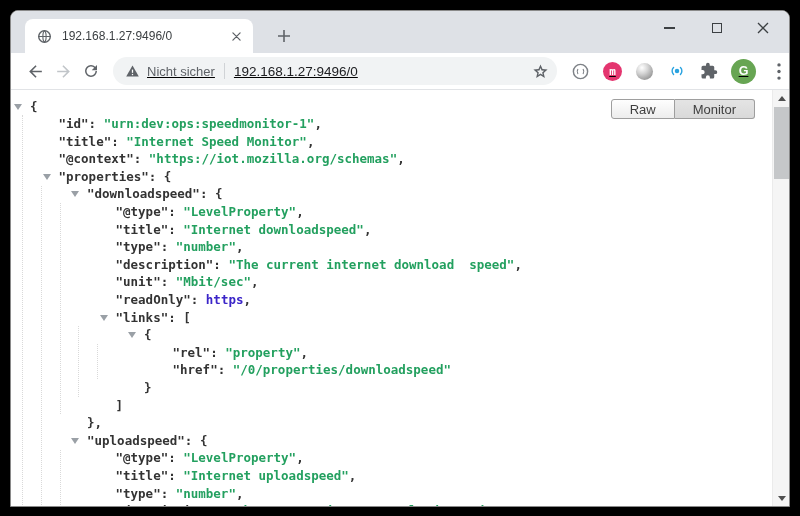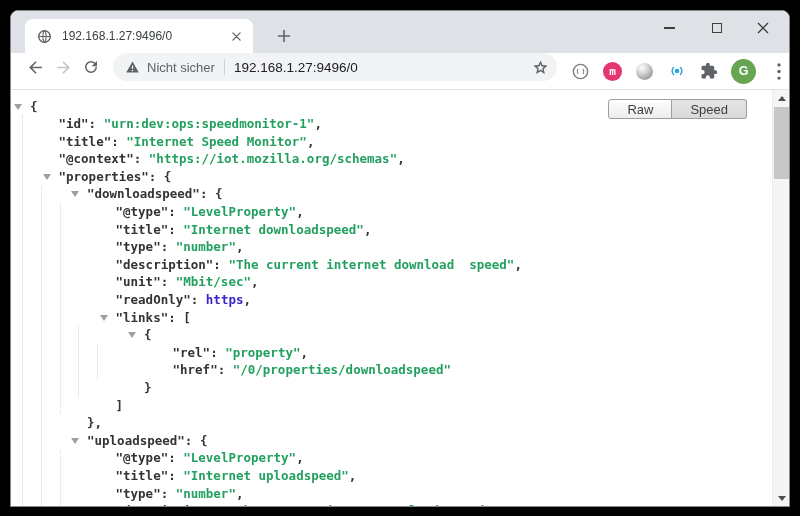--- a/index.html
+++ b/index.html
@@ -22,21 +22,21 @@
   .newtab { position:absolute; left:260px; top:12px; width:26px; height:26px;
             display:flex; align-items:center; justify-content:center; border-radius:50%; }
   .win-btn { position:absolute; top:6px; width:32px; height:22px;
              display:flex; align-items:center; justify-content:center; }
   .wb-min { left:642px; } .wb-max { left:690px; } .wb-close { left:736px; }
   .glyph-min { width:11px; height:1.5px; background:#3c4043; }
   .glyph-max { width:10px; height:10px; border:1.5px solid #3c4043; }
 
   
   .toolbar { height:37px; background:#fff; border-bottom:1px solid #e1e3e6;
-             display:flex; padding:0 24px 0 10px; flex:0 0 auto; }
+             display:flex; align-items:center; padding:0 24px 0 10px; flex:0 0 auto;text-decoration:underline; }
   .nav-btn { width:28px; height:28px; display:flex; align-items:center; justify-content:center;
              border-radius:50%; flex:0 0 auto; }
   .omnibox { height:28px; background:#f1f3f4; border-radius:14px; flex:0 0 auto;
              width:444px; margin-left:8px; display:flex; align-items:center;
              padding:0 8px 0 12px; }
   .sec-label { font-size:13px; color:#5f6368; margin-left:7px; white-space:nowrap; }
   .omni-divider { width:1px; height:16px; background:#d0d3d6; margin:0 9px; }
   .omni-url { font-size:13.5px; color:#202124; white-space:nowrap; flex:1; }
   .ext-row { display:flex; align-items:center; margin-left:14px; gap:13px; }
   .ext-slot { width:19px; height:19px; display:flex; align-items:center; justify-content:center; }
@@ -56,21 +56,21 @@
           font-family:"DejaVu Sans Mono","Liberation Mono", monospace;
           font-size:12.5px; font-weight:700; }
   .seg-k, .seg-p { color:var(--c-key); }
   .seg-s { color:var(--c-str); }
   .seg-b { color:var(--c-bool); }
   .arrow { position:absolute; top:6px; width:0; height:0;
            border-left:4.5px solid transparent; border-right:4.5px solid transparent;
            border-top:6px solid #9aa0a6; }
   .guide { position:absolute; width:0; border-left:1px dotted #d9d9d9; }
 
-  .view-toggle { position:absolute; top:9px; right:42px; display:flex; z-index:5; }
+  .view-toggle { position:absolute; top:9px; right:34px; display:flex; z-index:5; }
   .vt-btn { height:20px; padding:0 18px; font-size:13px; color:#3f3f3f;
             border:1px solid #9e9e9e; display:flex; align-items:center; }
   .vt-raw { border-radius:3px 0 0 3px; background:linear-gradient(#fefefe,#ededed); }
   .vt-parsed { border-radius:0 3px 3px 0; border-left:none;
                background:linear-gradient(#e4e4e4,#d9d9d9); }
 
   
   .scrollbar { position:absolute; right:0; top:0; bottom:0; width:17px;
                background:#f5f5f5; border-left:1px solid #ebebeb; }
   .sb-btn { position:absolute; left:0; width:17px; height:16px;
@@ -188,21 +188,21 @@
             <circle cx="2" cy="9" r="1.8"></circle>
             <circle cx="2" cy="16" r="1.8"></circle>
         </svg>
       </div>
     </div>
   </div>
 
   <div class="content">
     <div class="view-toggle">
       <div class="vt-btn vt-raw">Raw</div>
-      <div class="vt-btn vt-parsed">Speed</div>
+      <div class="vt-btn vt-parsed">Monitor</div>
     </div>
     <div class="json-pane">
       <div class="guides">
           <div class="guide" style="left: 86.2px; top: 253.9px; height: 35.2px;"></div>
           <div class="guide" style="left: 67.4px; top: 236.3px; height: 70.4px;"></div>
           <div class="guide" style="left: 48.6px; top: 113.1px; height: 211.2px;"></div>
           <div class="guide" style="left: 11px; top: 25.1px; height: 440px;"></div>
           <div class="guide" style="left: 29.8px; top: 95.5px; height: 369.6px;"></div>
           <div class="guide" style="left: 48.6px; top: 359.5px; height: 105.6px;"></div>
         </div>

